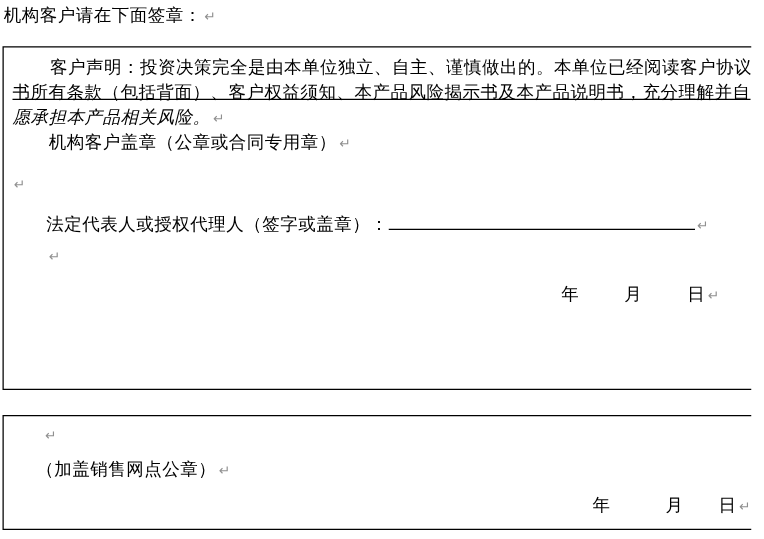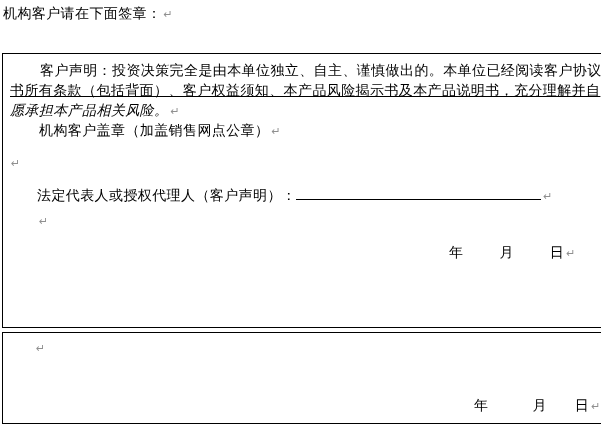--- a/index.html
+++ b/index.html
@@ -60,56 +60,59 @@
 </style>
 </head>
 <body>
 
 <div class="page">
 
   <div class="txt" style="left:3px; top:3px;">
     <span>机构客户请在下面签章：</span><span class="mark">↵</span>
   </div>
 
-  <div class="doc-box" style="left:2px; top:37px; width:602px; height:275px;margin-top:16px;">
+  <div class="doc-box" style="left:2px; top:37px; width:602px; height:275px;">
 
     <div class="txt" style="left:37px; top:6px;">
       <span>客户声明：投资决策完全是由本单位独立、自主、谨慎做出的。本单位已经阅读客户协议</span>
     </div>
     <div class="txt" style="left:7px; top:26px;text-decoration:underline;">
       <span>书所有条款（包括背面）、客户权益须知、本产品风险揭示书及本产品说明书，充分理解并自</span>
     </div>
     <div class="txt" style="left:7px; top:46px;font-style:italic;">
       <span>愿承担本产品相关风险。</span><span class="mark">↵</span>
     </div>
 
     <div class="txt" style="left:36px; top:66px;">
-      <span>机构客户盖章（加盖销售网点公章）</span><span class="mark">↵</span>
+      <span>机构客户盖章（公章或合同专用章）</span><span class="mark">↵</span>
     </div>
 
     <div class="mark-abs" style="left:8px; top:100px;">↵</div>
 
     <div class="txt" style="left:34px; top:130px;">
-      <span>法定代表人或授权代理人（客户声明）：</span><span class="sig-underline"></span><span class="mark">↵</span>
+      <span>法定代表人或授权代理人（签字或盖章）：</span><span class="sig-underline"></span><span class="mark">↵</span>
     </div>
 
     <div class="mark-abs" style="left:36px; top:158px;">↵</div>
 
     <div class="txt" style="left:446px; top:188px;">
       <span>年</span><span class="date-sep-lg"></span><span>月</span><span class="date-sep-lg"></span><span>日</span><span class="mark">↵</span>
     </div>
 
   </div>
 
   <div class="row-end-mark" style="left:605px; top:303px;">¤</div>
 
   <div class="doc-box" style="left:2px; top:332px; width:602px; height:92px;">
 
     <div class="mark-abs" style="left:33px; top:6px;">↵</div>
 
+    <div class="txt" style="left:26px; top:33px;">
+      <span>（加盖销售网点公章）</span><span class="mark">↵</span>
+    </div>
 
     <div class="txt" style="left:471px; top:62px;">
       <span>年</span><span class="date-sep-b2a"></span><span>月</span><span class="date-sep-b2b"></span><span>日</span><span class="mark">↵</span>
     </div>
 
   </div>
 
   <div class="row-end-mark" style="left:605px; top:417px;">¤</div>
 
 </div>

